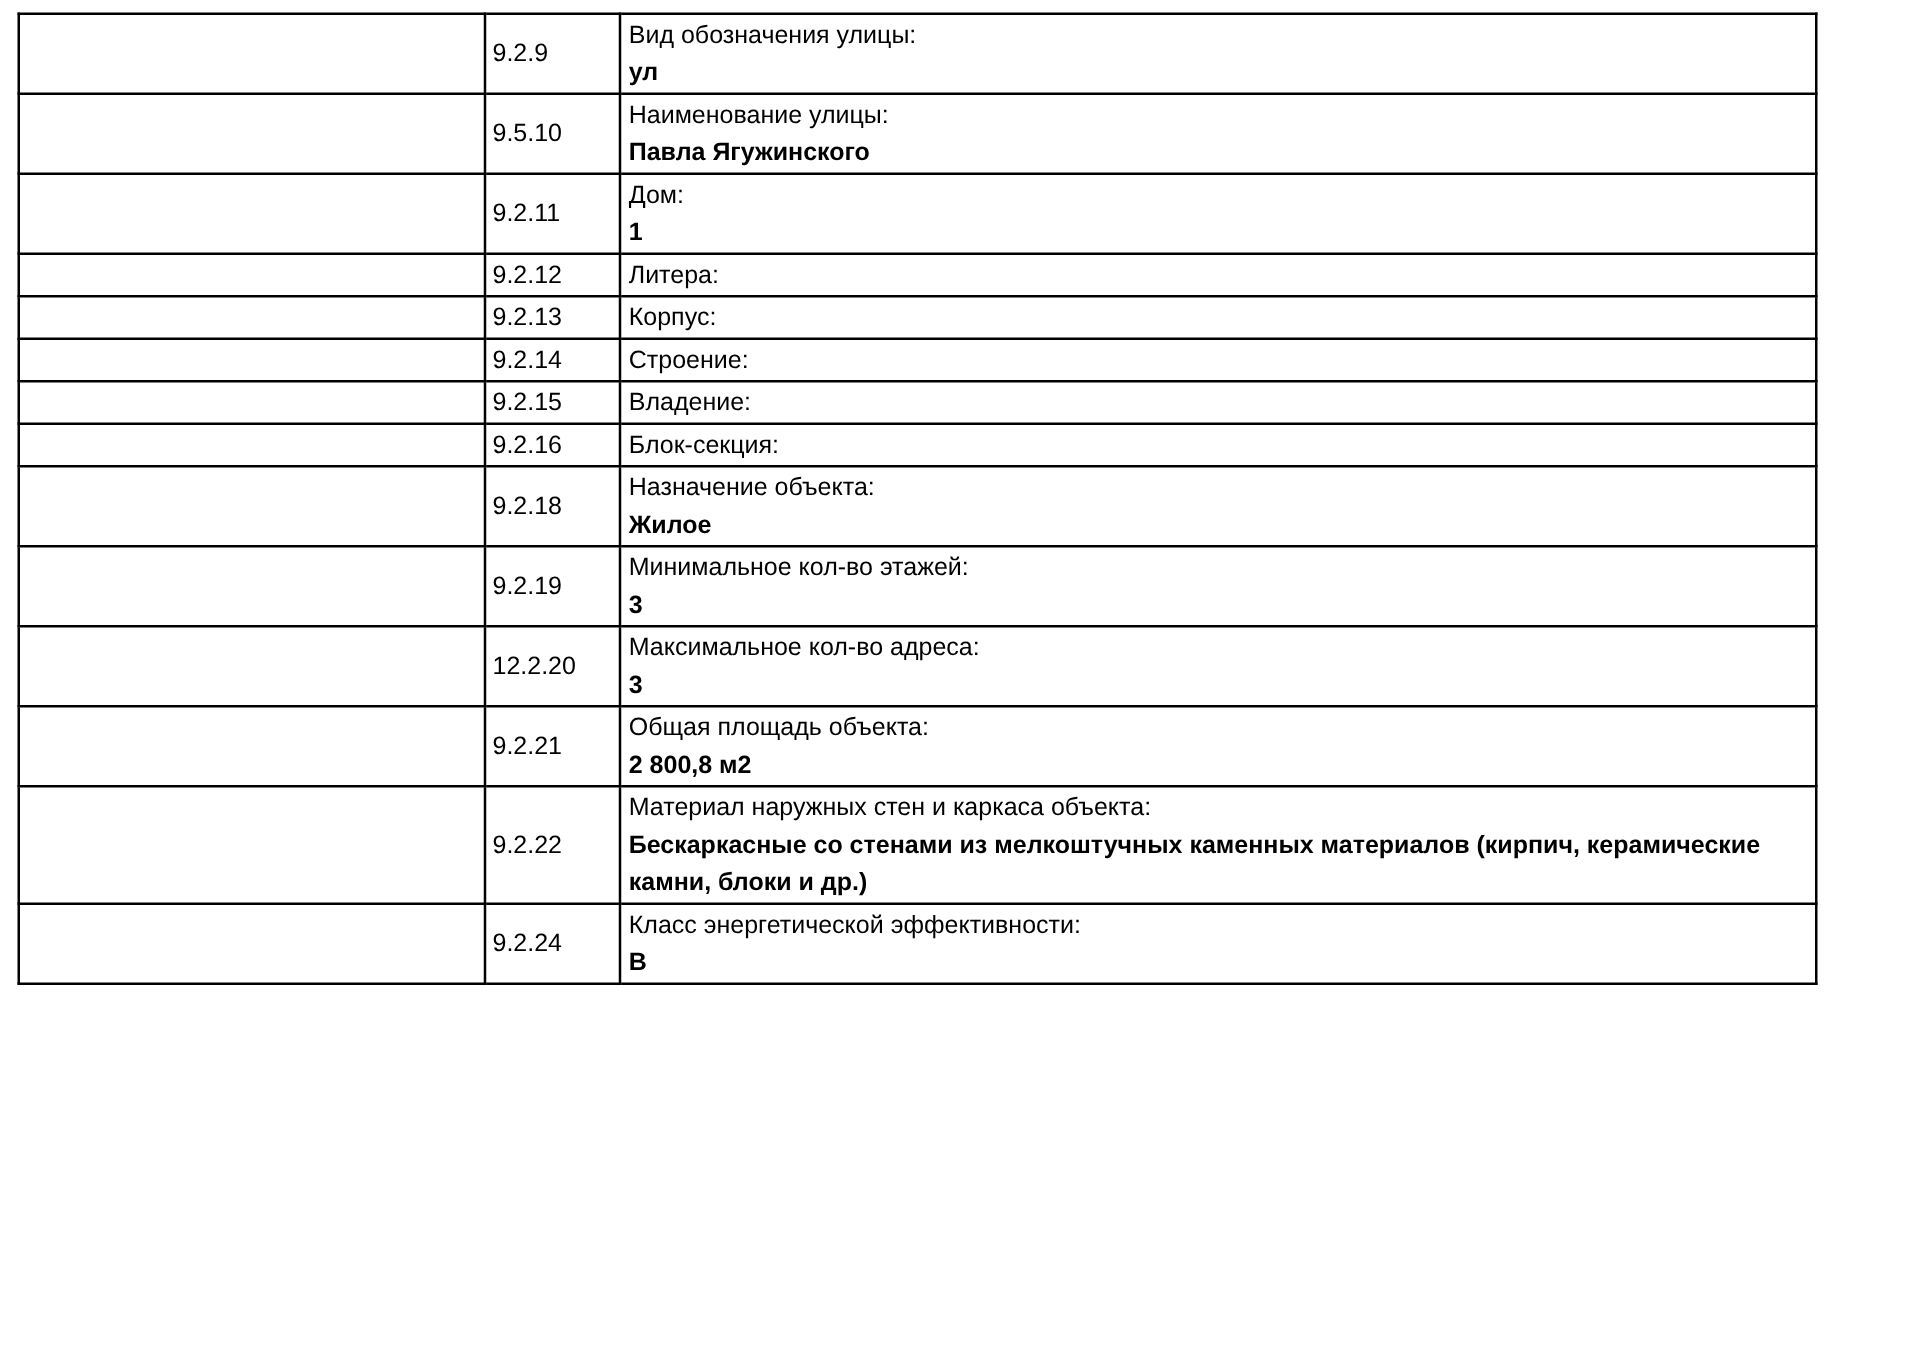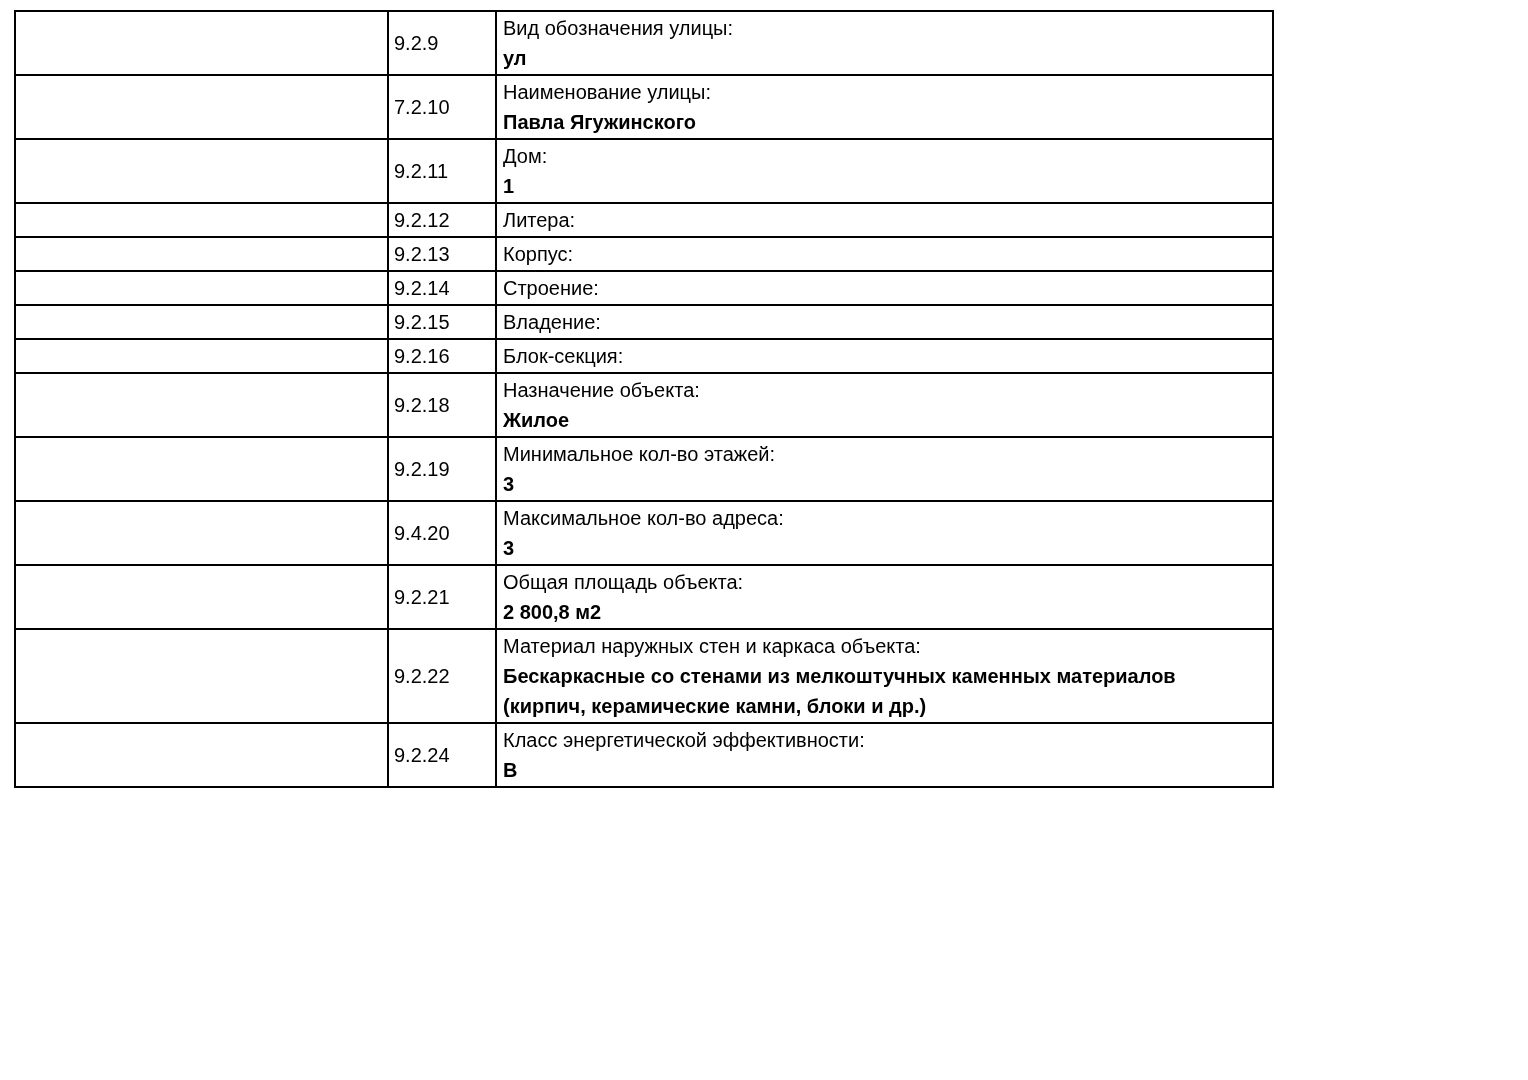--- a/index.html
+++ b/index.html
@@ -10,21 +10,21 @@
   body {
     width: 1528px;
     height: 1080px;
     font-family: "Liberation Sans", sans-serif;
     color: #000000;
     box-sizing: border-box;
   }
   .doc-table {
     border-collapse: collapse;
     table-layout: fixed;
-    width: 1260px;
+    width: 1440px;
     margin: 10px 0 0 14px;
   }
   .doc-table td {
     border: 2px solid #000000;
     font-size: 20px;
     padding: 1px 0;
     vertical-align: middle;
     overflow: hidden;
   }
   td.col-empty {
@@ -56,21 +56,21 @@
     <td class="col-empty"></td>
     <td class="col-num">9.2.9</td>
     <td class="col-content">
       <div class="field-label">Вид обозначения улицы:</div>
       <div class="field-value">ул</div>
     </td>
   </tr>
 
   <tr>
     <td class="col-empty"></td>
-    <td class="col-num">7.2.10</td>
+    <td class="col-num">9.5.10</td>
     <td class="col-content">
       <div class="field-label">Наименование улицы:</div>
       <div class="field-value">Павла Ягужинского</div>
     </td>
   </tr>
 
   <tr>
     <td class="col-empty"></td>
     <td class="col-num">9.2.11</td>
     <td class="col-content">
@@ -138,21 +138,21 @@
     <td class="col-empty"></td>
     <td class="col-num">9.2.19</td>
     <td class="col-content">
       <div class="field-label">Минимальное кол-во этажей:</div>
       <div class="field-value">3</div>
     </td>
   </tr>
 
   <tr>
     <td class="col-empty"></td>
-    <td class="col-num">9.4.20</td>
+    <td class="col-num">12.2.20</td>
     <td class="col-content">
       <div class="field-label">Максимальное кол-во адреса:</div>
       <div class="field-value">3</div>
     </td>
   </tr>
 
   <tr>
     <td class="col-empty"></td>
     <td class="col-num">9.2.21</td>
     <td class="col-content">

